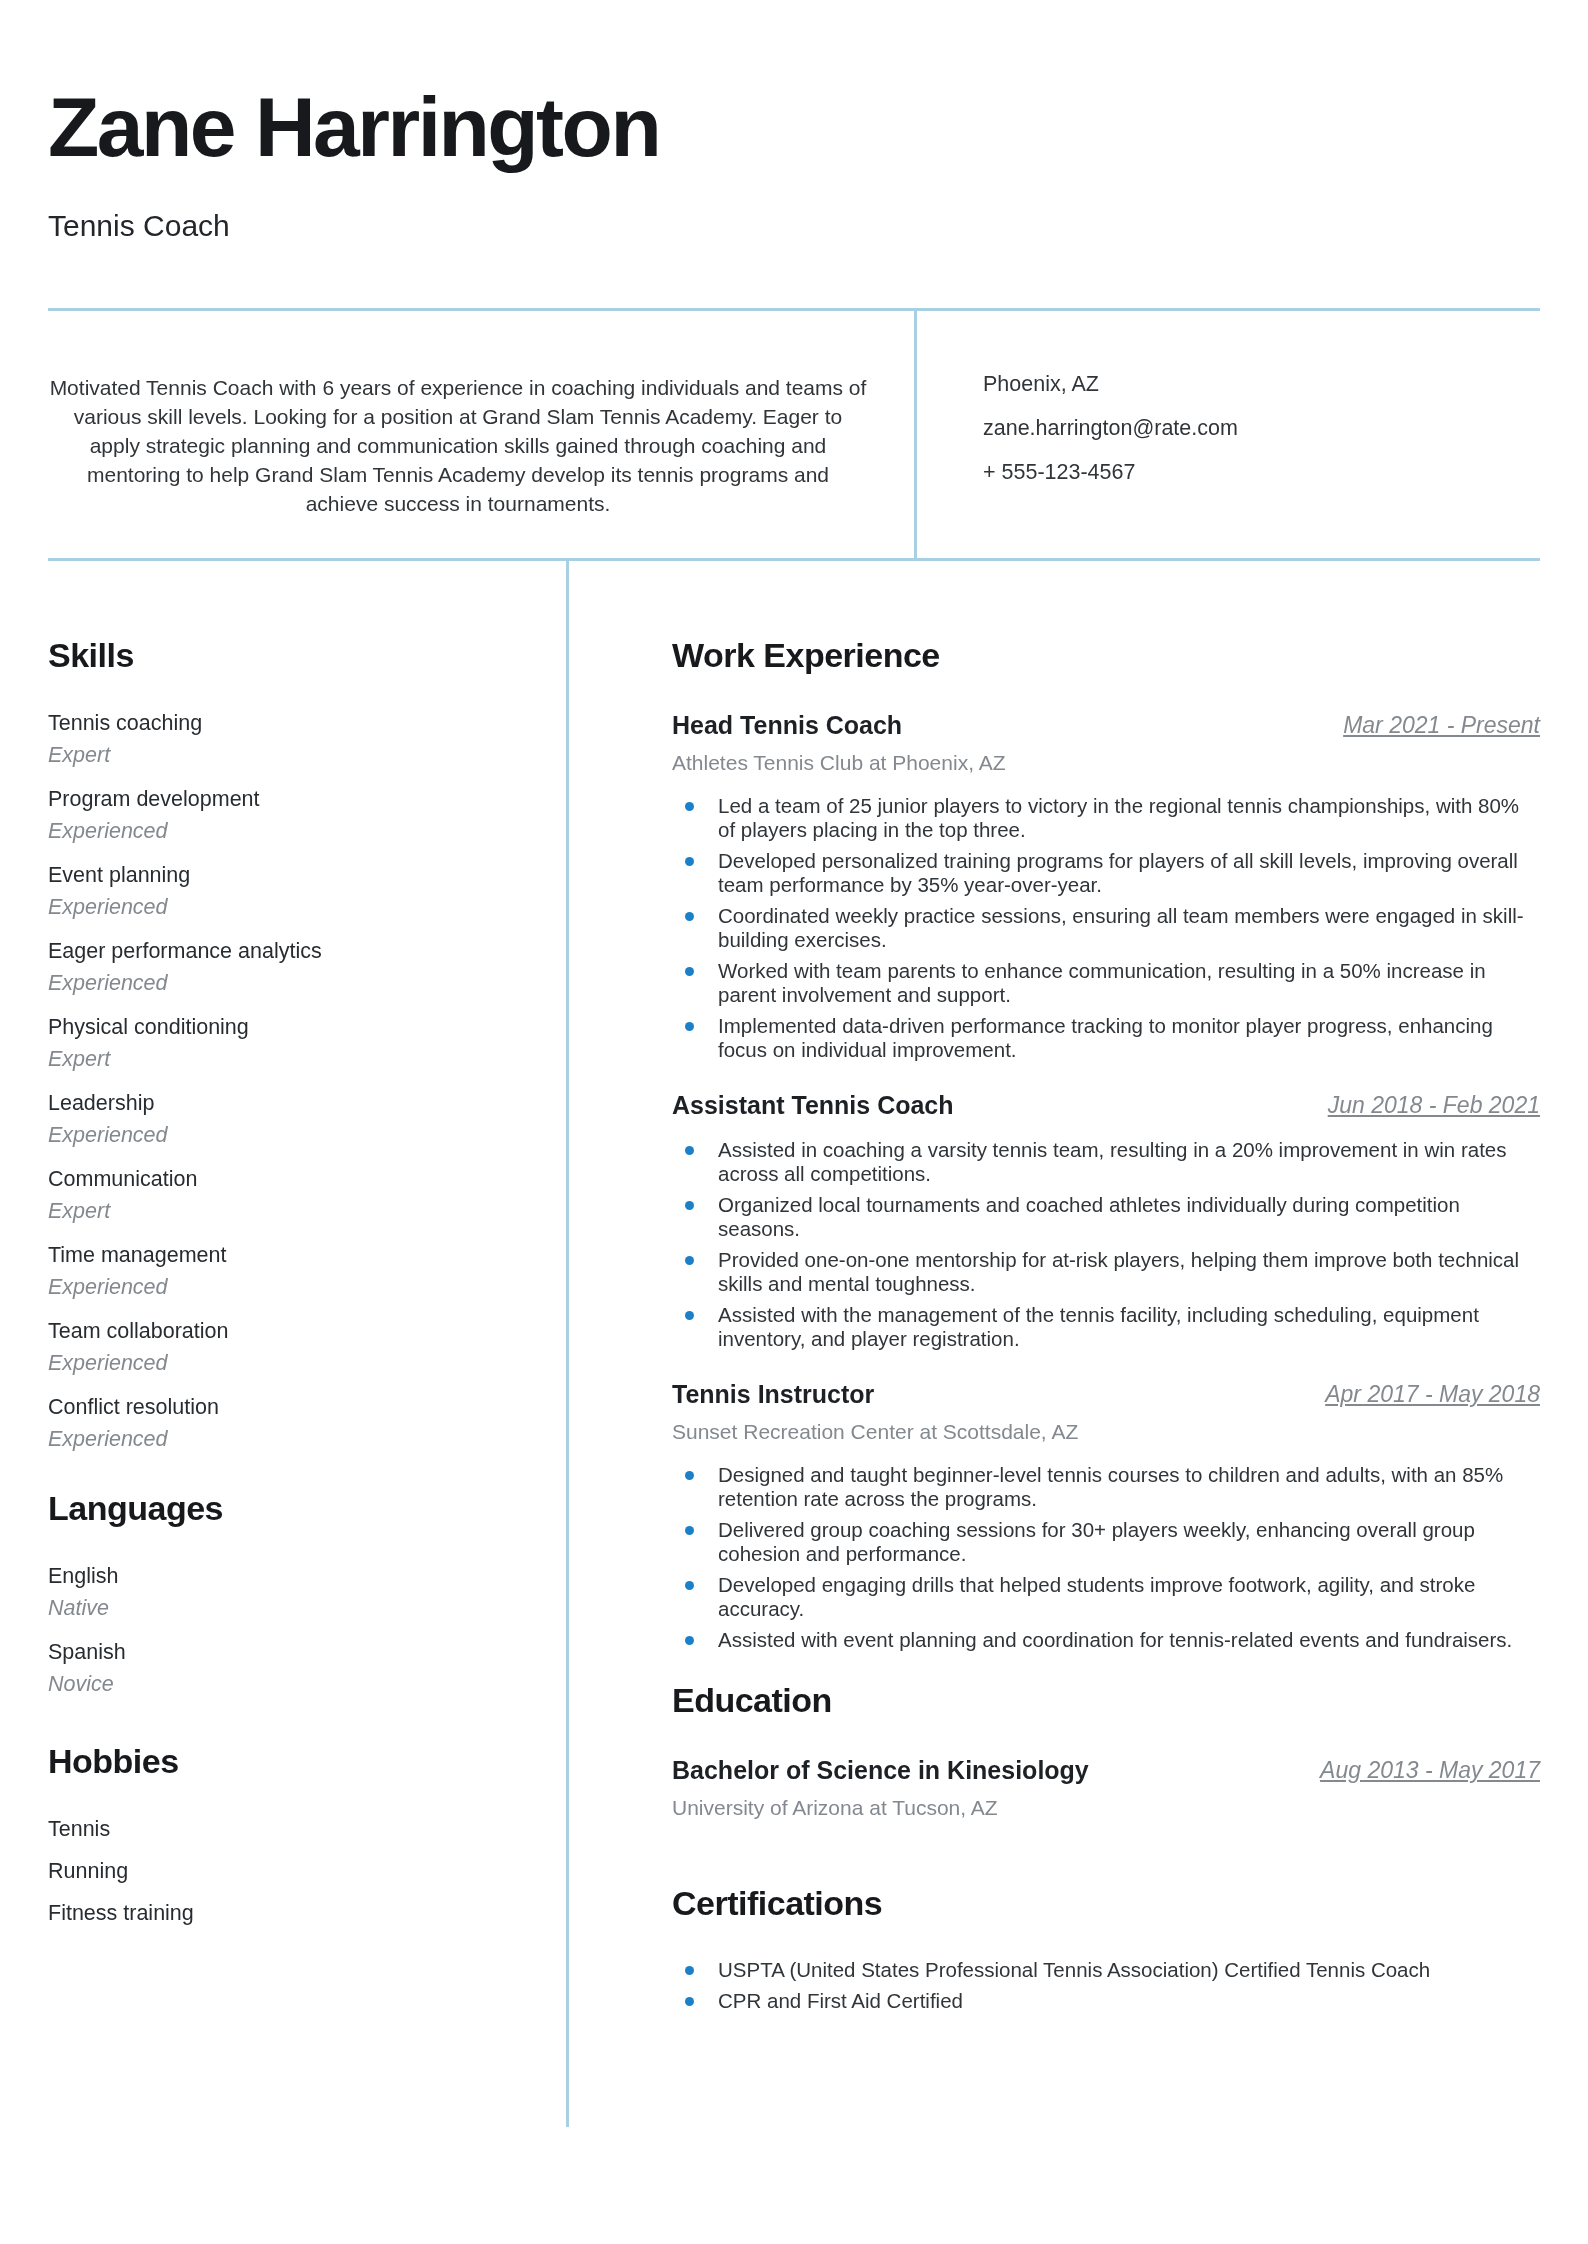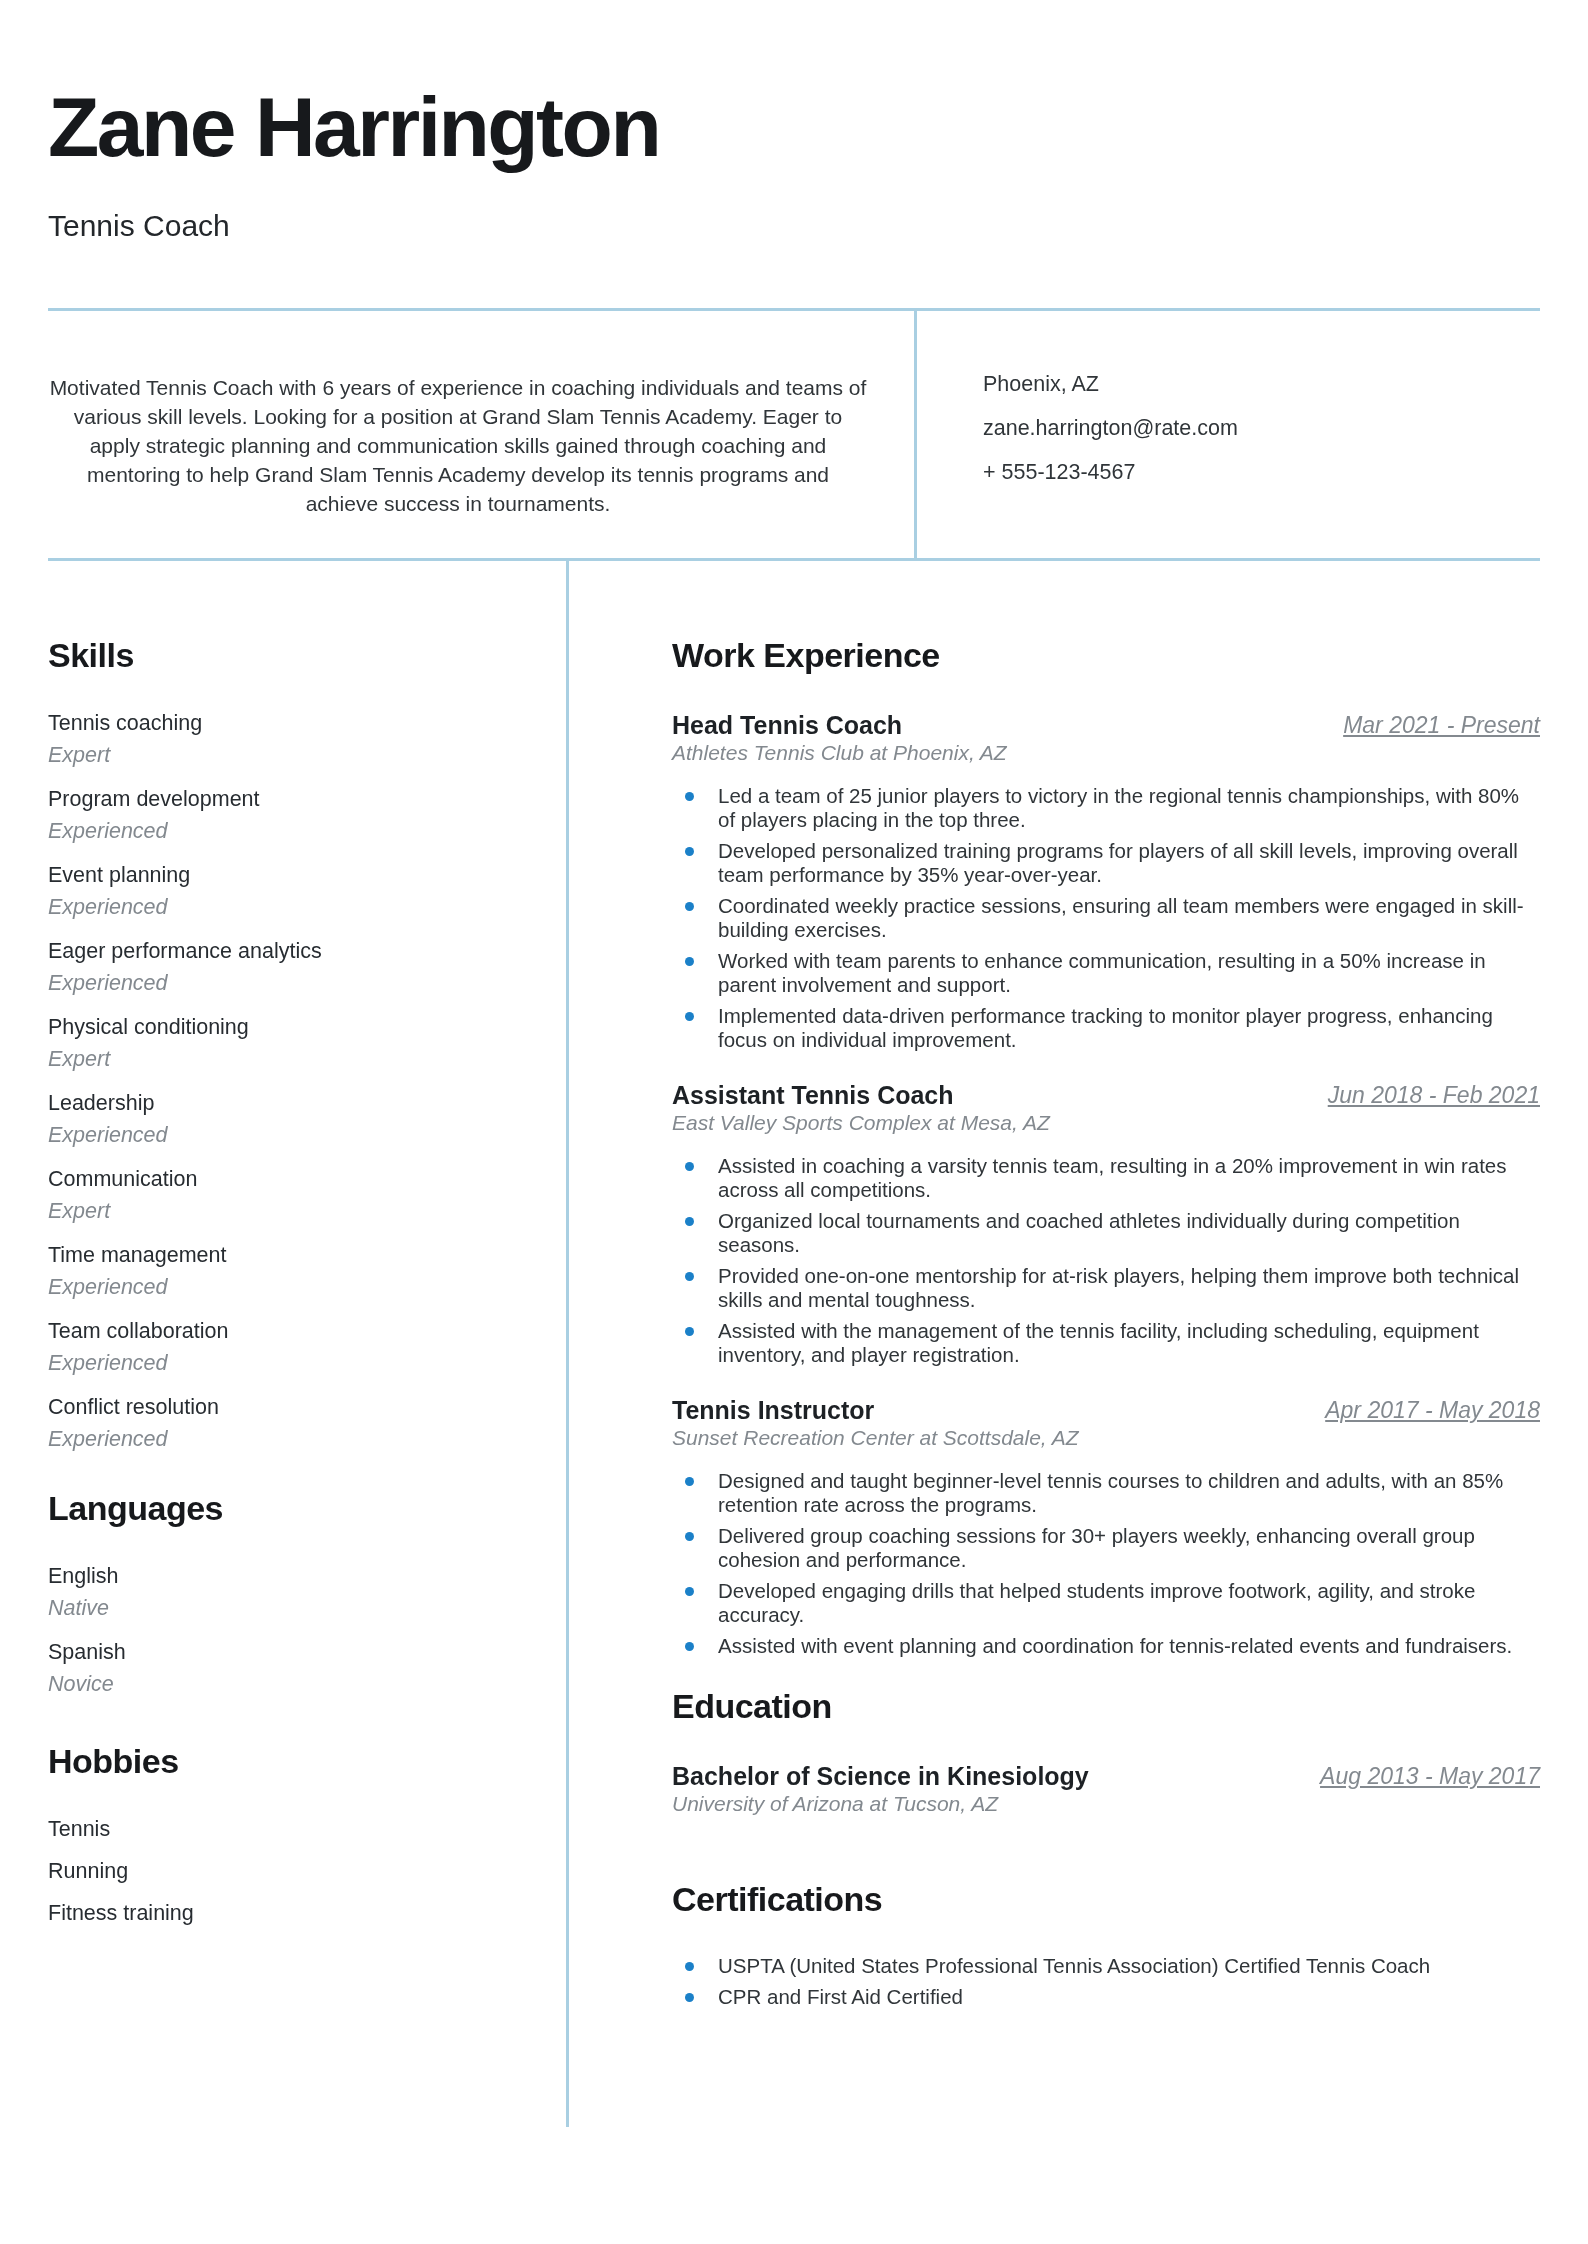--- a/index.html
+++ b/index.html
@@ -74,21 +74,21 @@
   .job{ margin-bottom:28px; }
   .job-head{ display:flex; justify-content:space-between; align-items:flex-start; }
   .job-title{
     margin:0; font-size:25px; line-height:30px; font-weight:700; color:#1d2125;
   }
   .job-date{
     font-size:23px; line-height:30px; font-style:italic; color:var(--muted);
     white-space:nowrap; margin-left:20px;text-decoration:underline;
   }
   .job-company{
-    font-size:21px; line-height:26px; font-style:italic; color:var(--muted);
+    margin-top:10px; font-size:21px; line-height:26px; color:var(--muted);
   }
   ul.bullets{ list-style:none; margin:18px 0 0; padding:0; }
   ul.bullets li{
     position:relative; padding-left:46px; margin-bottom:7px;
     font-size:20.5px; line-height:24px; color:var(--text);
   }
   ul.bullets li::before{
     content:""; position:absolute; left:13px; top:8px;
     width:9px; height:9px; border-radius:50%; background:var(--bullet);
   }
@@ -206,21 +206,20 @@
                 <li>Coordinated weekly practice sessions, ensuring all team members were engaged in skill-building exercises.</li>
                 <li>Worked with team parents to enhance communication, resulting in a 50% increase in parent involvement and support.</li>
                 <li>Implemented data-driven performance tracking to monitor player progress, enhancing focus on individual improvement.</li>
               </ul>
   </article>
             <article class="job">
     <div class="job-head">
       <h3 class="job-title">Assistant Tennis Coach</h3>
       <div class="job-date">Jun 2018 - Feb 2021</div>
     </div>
-    <div class="job-company">East Valley Sports Complex at Mesa, AZ</div>
     <ul class="bullets">
                 <li>Assisted in coaching a varsity tennis team, resulting in a 20% improvement in win rates across all competitions.</li>
                 <li>Organized local tournaments and coached athletes individually during competition seasons.</li>
                 <li>Provided one-on-one mentorship for at-risk players, helping them improve both technical skills and mental toughness.</li>
                 <li>Assisted with the management of the tennis facility, including scheduling, equipment inventory, and player registration.</li>
               </ul>
   </article>
             <article class="job">
     <div class="job-head">
       <h3 class="job-title">Tennis Instructor</h3>

